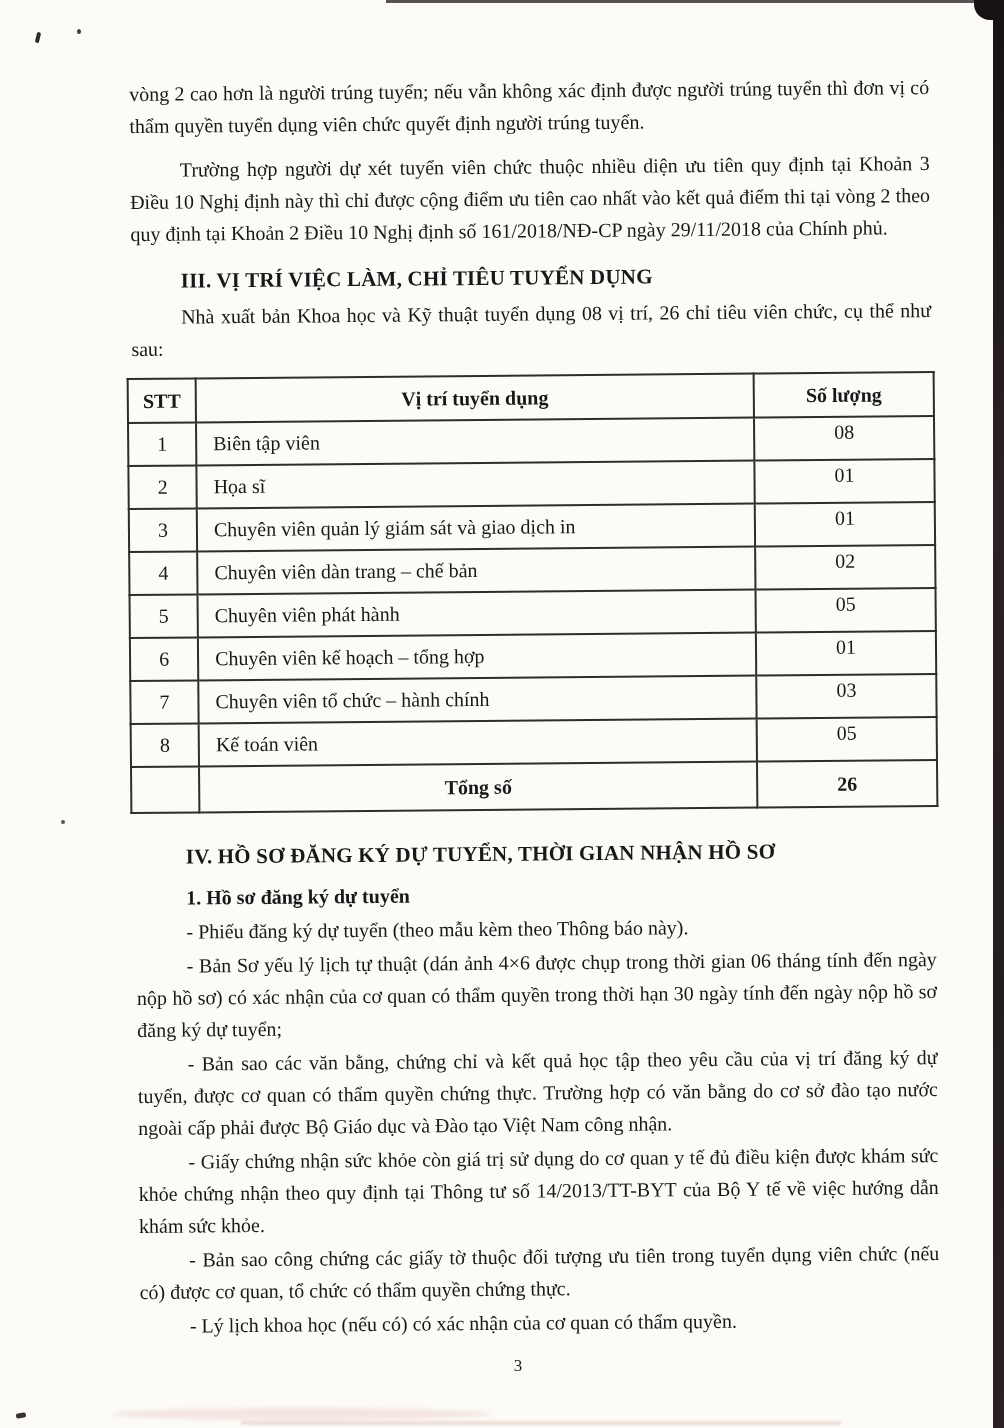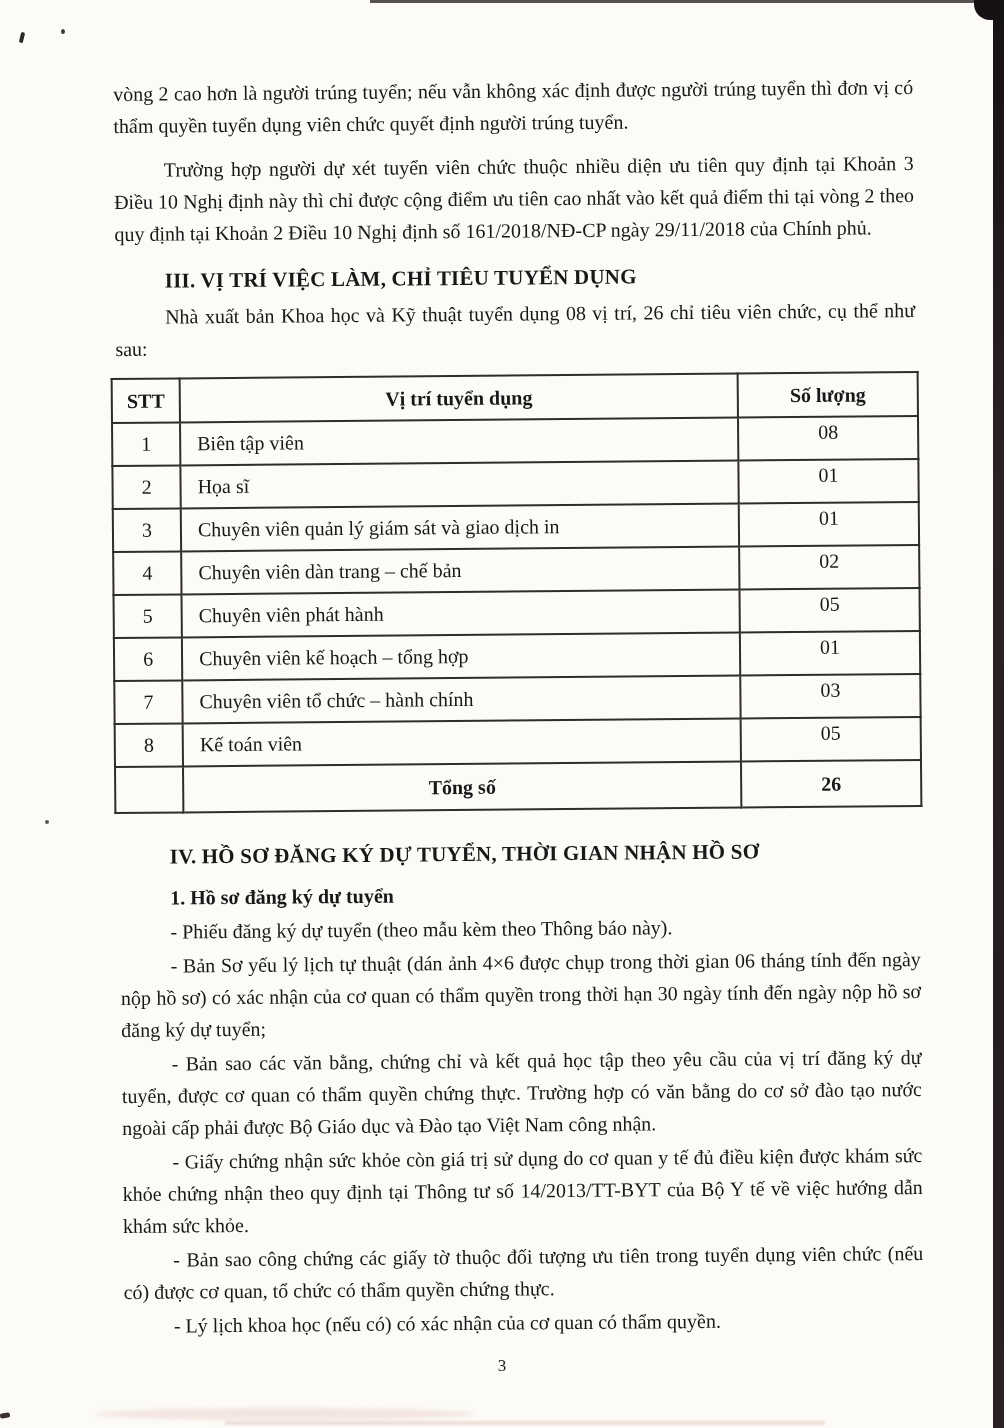--- a/index.html
+++ b/index.html
@@ -4,21 +4,21 @@
 <style>
   html,body{margin:0;padding:0;}
   body{
     width:1004px;height:1428px;
     background:#fcfbf8;
     position:relative;
     overflow:hidden;
     font-family:"Liberation Serif", serif;
     color:#181818;
   }
-  .page{position:absolute;inset:0;}
+  .page{position:absolute;inset:0;margin-left:16px;}
   
   .edge-right{
     position:absolute;top:0;right:0;width:11px;height:1428px;
     background:linear-gradient(to bottom,#161114,#2b2226 35%,#231c20 70%,#2a2125);
     z-index:5;
   }
   .corner-tr{
     position:absolute;top:0;right:0;width:30px;height:20px;
     background:#161114;border-bottom-left-radius:16px;z-index:5;
   }

